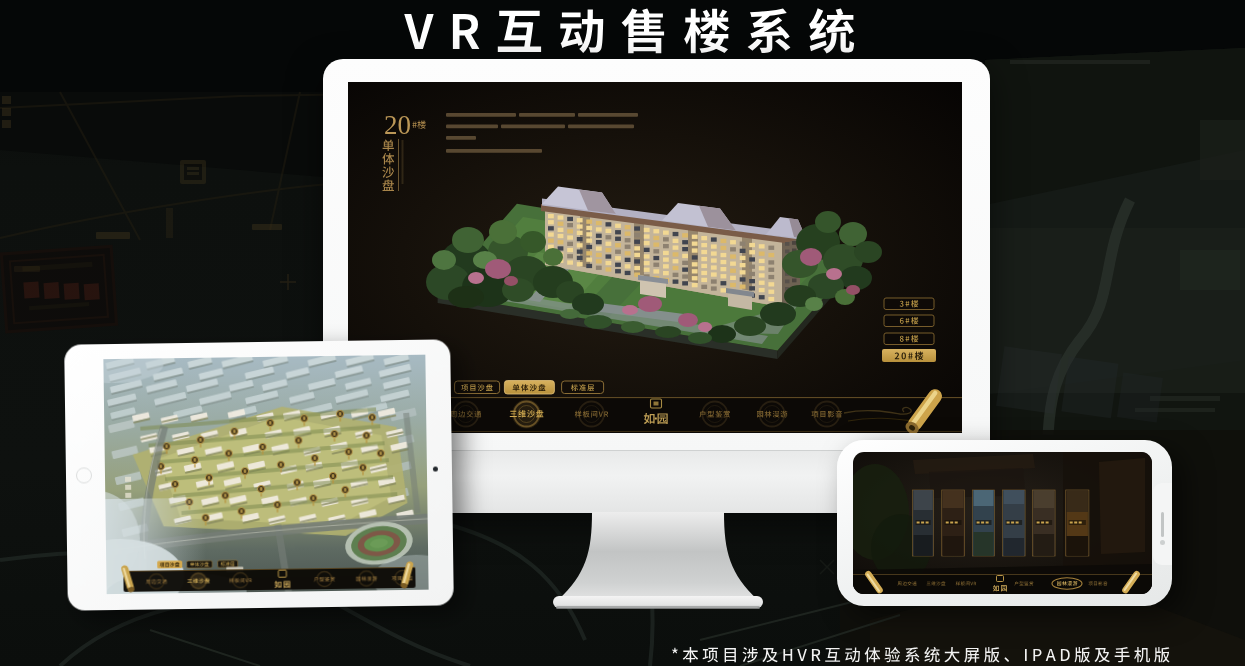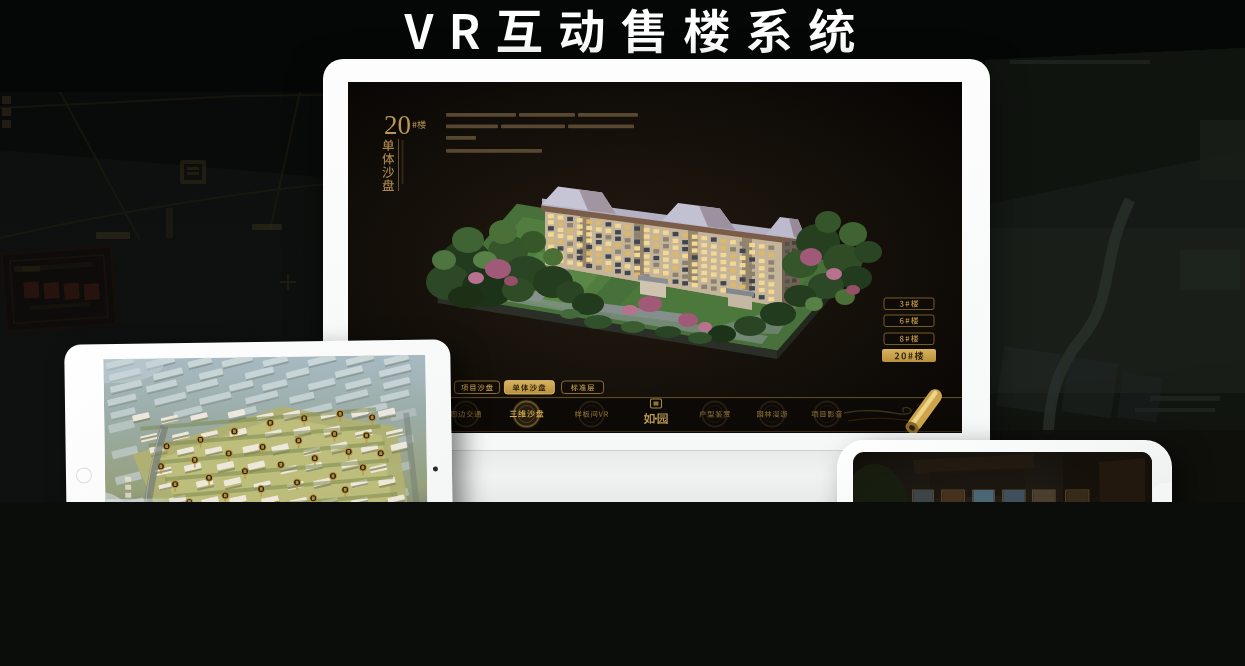--- a/index.html
+++ b/index.html
@@ -1,15 +1,15 @@
 <!DOCTYPE html>
 <html><head><meta charset="utf-8">
 <style>
 html,body{margin:0;padding:0;background:#0b0d0b;}
-#stage{position:relative;width:1245px;height:502px;overflow:hidden;
+#stage{position:relative;width:1245px;height:666px;overflow:hidden;
   font-family:"Liberation Sans",sans-serif;}
 .abs{position:absolute;}
 </style></head><body>
 <div id="stage">
 
 <svg class="abs" style="left:0;top:0" width="1245" height="666" viewBox="0 0 1245 666">
 <defs>
         <linearGradient id="bgv" x1="0" y1="0" x2="0" y2="1">
           <stop offset="0" stop-color="#070908"></stop>
           <stop offset="0.25" stop-color="#0d100e"></stop>

